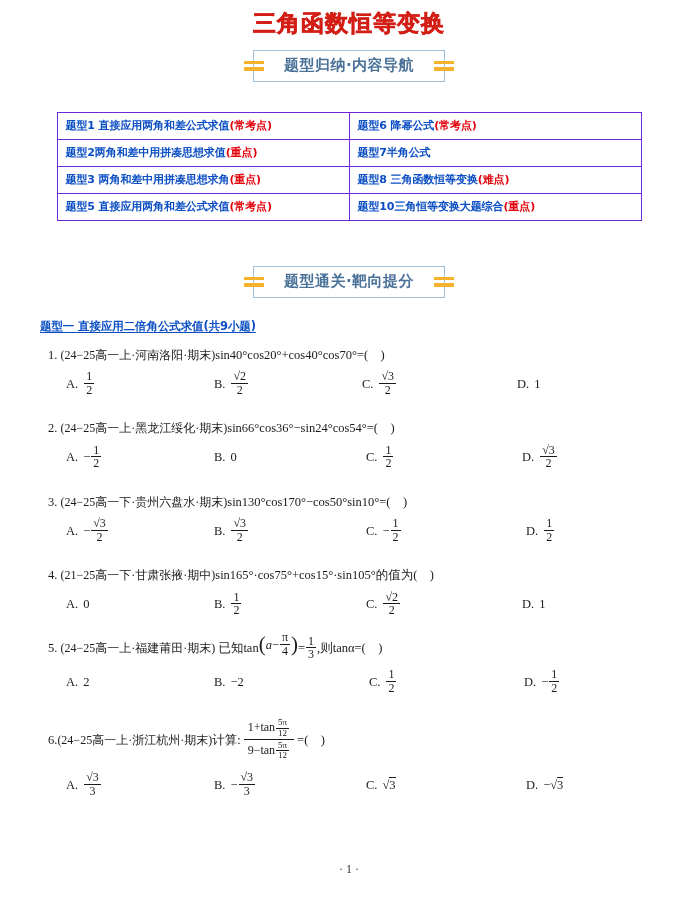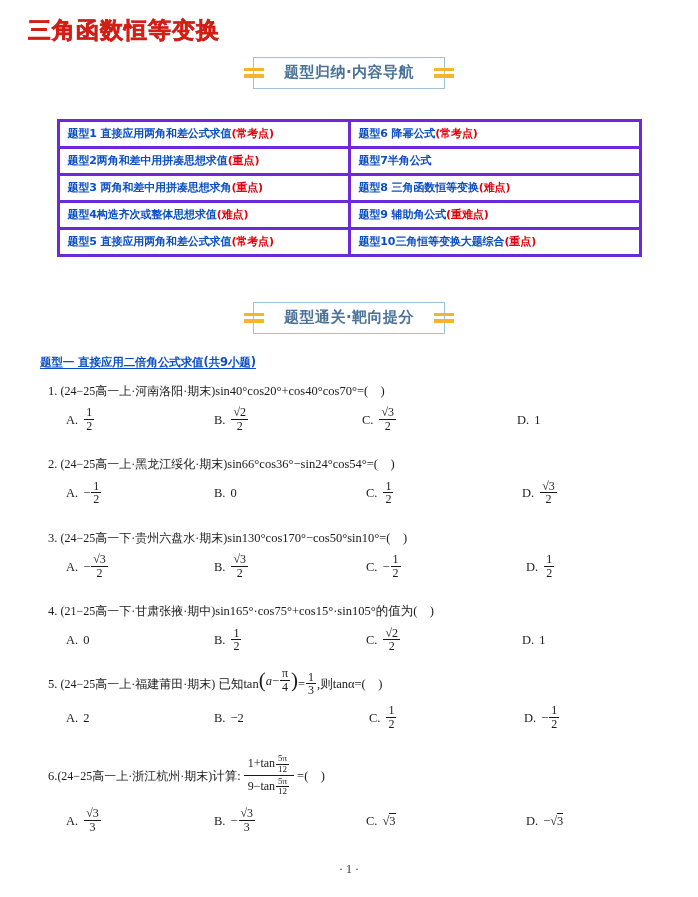--- a/index.html
+++ b/index.html
@@ -10,27 +10,27 @@
     background: #ffffff;
     font-family: "Liberation Serif", "DejaVu Serif", serif;
     color: #1a1a1a;
     position: relative;
     overflow: hidden;
   }
   .page { width: 698px; height: 897px; position: relative; padding: 0 28px; }
 
   
   .main-title {
-    text-align: left;
+    text-align: center;
     color: #d31e16;
     font-family: "DejaVu Sans", "Liberation Sans", sans-serif;
     font-weight: bold;
     font-size: 23px;
     letter-spacing: 1px;
-    padding-top: 16px;
+    padding-top: 9px;
     line-height: 1.25;
     -webkit-text-stroke: 0.6px #d31e16;
   }
 
   
   .banner-wrap {
     display: flex;
     justify-content: center;
     align-items: center;
   }
@@ -60,21 +60,21 @@
   .deco i:nth-child(2) { width: 20px; }
 
   
   .nav-table {
     width: 585px;
     margin: 0 auto;
     border-collapse: collapse;
     table-layout: fixed;
   }
   .nav-table td {
-    border: 3px solid #6d28d9;
+    border: 1px solid #6d28d9;
     height: 27px;
     padding: 2px 7px 2px 8px;
     font-family: "DejaVu Sans", "Liberation Sans", sans-serif;
     font-weight: bold;
     font-size: 11px;
     color: #0b4ec4;
     white-space: nowrap;
     vertical-align: middle;
     letter-spacing: -0.1px;
   }
@@ -171,24 +171,20 @@
       </tr>
       <tr>
         <td><span>题型2两角和差中用拼凑思想求值</span><span class="tag">(重点)</span></td>
         <td><span>题型7半角公式</span><span class="tag"></span></td>
       </tr>
       <tr>
         <td><span>题型3  两角和差中用拼凑思想求角</span><span class="tag">(重点)</span></td>
         <td><span>题型8  三角函数恒等变换</span><span class="tag">(难点)</span></td>
       </tr>
       <tr>
-        <td><span>题型4构造齐次或整体思想求值</span><span class="tag">(难点)</span></td>
-        <td><span>题型9  辅助角公式</span><span class="tag">(重难点)</span></td>
-      </tr>
-      <tr>
         <td><span>题型5  直接应用两角和差公式求值</span><span class="tag">(常考点)</span></td>
         <td><span>题型10三角恒等变换大题综合</span><span class="tag">(重点)</span></td>
       </tr>
     </tbody>
   </table>
 
   <div class="banner-wrap" style="margin-top:45px;">
     <div class="banner-box">
       <span class="deco left">
           <i></i>

